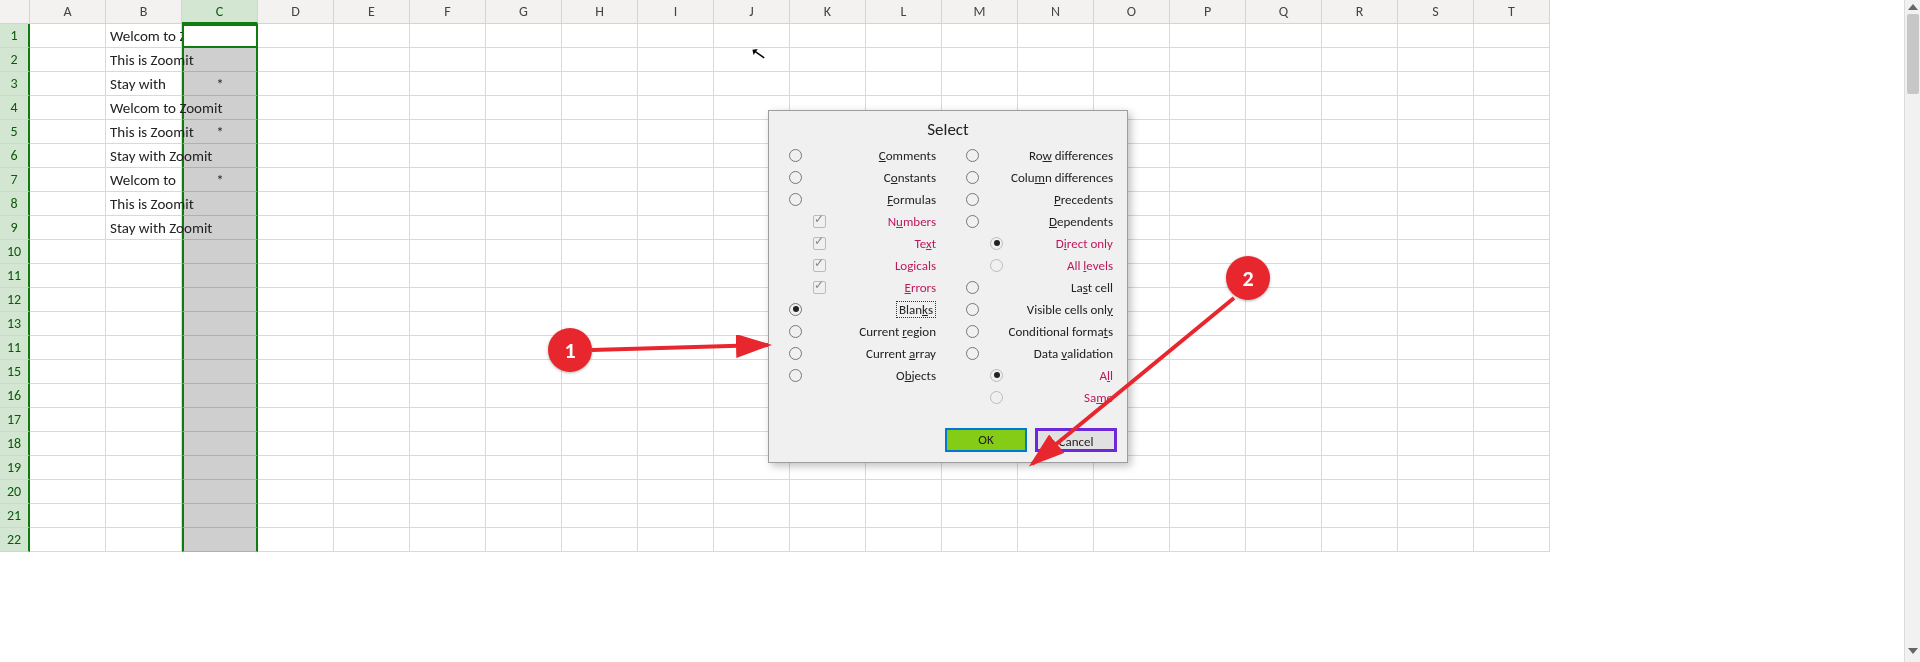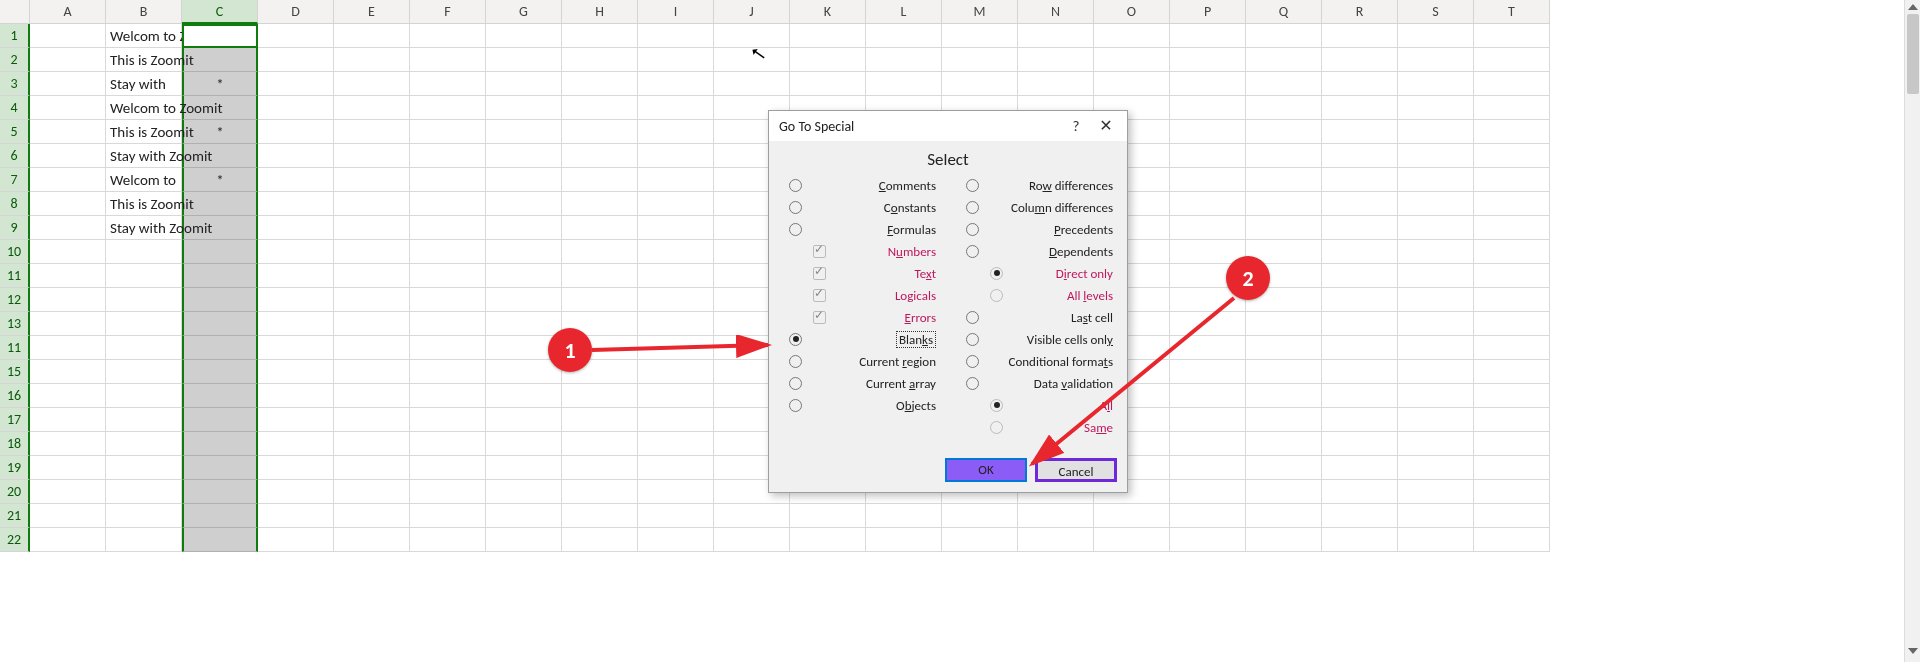--- a/index.html
+++ b/index.html
@@ -200,21 +200,21 @@
   }
   .btn {
     width: 82px; height: 24px;
     line-height: 22px;
     text-align: center;
     background: #e1e1e1;
     border: 3px solid #6d28d9;
     font-size: 13px;
   }
   .btn.default {
-    background: #8b5cf6;
+    background: #84cc16;
     border: 2px solid #0078d7;
     line-height: 20px;
   }
 
   
   .anno-circle {
     position: absolute;
     width: 44px; height: 44px;
     background: #e8262d;
     border-radius: 50%;
@@ -777,26 +777,20 @@
 
 <div class="vbar">
   <div class="tri-up"></div>
   <div class="thumb"></div>
   <div class="tri-down"></div>
 </div>
 
 <div class="cursor">⭦</div>
 
 <div class="dialog">
-  <div class="dlg-title">
-    <span>Go To Special</span>
-    <span class="spacer"></span>
-    <span class="dlg-help">?</span>
-    <span class="dlg-close">✕</span>
-  </div>
   <div class="dlg-body">
     <div class="section-label">Select</div>
     <div class="opt-cols">
       <div class="opt-col">
           <div class="opt">
             <span class="radio"></span>
             <span><span><u>C</u>omments</span></span>
           </div>
           <div class="opt">
             <span class="radio"></span>

